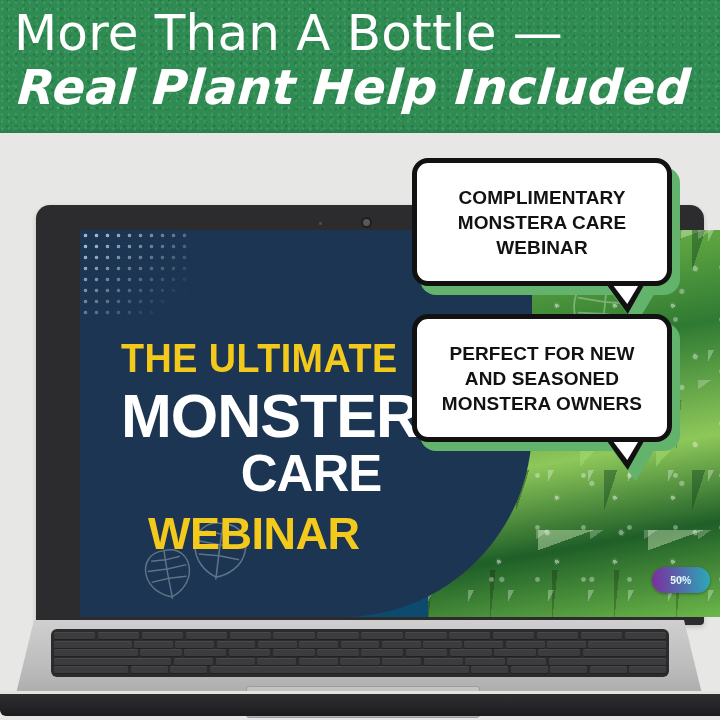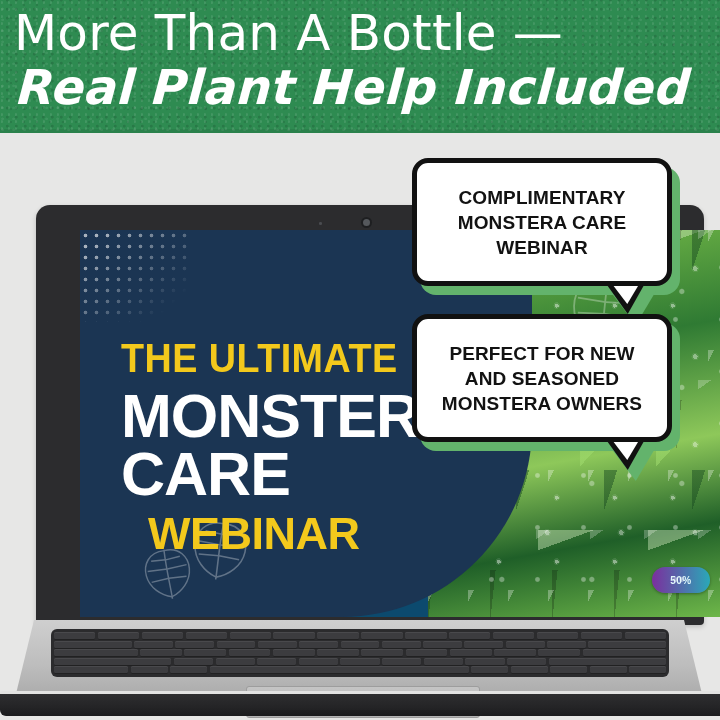--- a/index.html
+++ b/index.html
@@ -121,23 +121,24 @@
     letter-spacing:.5px;
     font-family:"Liberation Sans", sans-serif;
     transform:scaleX(.92);transform-origin:left center;white-space:nowrap;
   }
   .t-monstera{
     color:#ffffff;font-size:61px;line-height:60px;font-weight:700;margin-top:7px;
     letter-spacing:-1px;white-space:nowrap;
     font-family:"Liberation Sans", sans-serif;
   }
   .t-care{
-    color:#ffffff;font-size:61px;line-height:60px;font-weight:700;margin-top:-2px;
+    color:#ffffff;font-size:51px;line-height:60px;font-weight:700;margin-top:-2px;
     letter-spacing:-1px;white-space:nowrap;
     font-family:"Liberation Sans", sans-serif;
+    text-align:center;
   }
   .t-webinar{
     color:#f3c91c;font-size:45px;line-height:46px;font-weight:700;margin-top:7px;
     margin-left:27px;letter-spacing:-.5px;white-space:nowrap;
     font-family:"Liberation Sans", sans-serif;
   }
 
   
   .base{
     position:absolute;left:0;top:415px;width:690px;height:82px;

